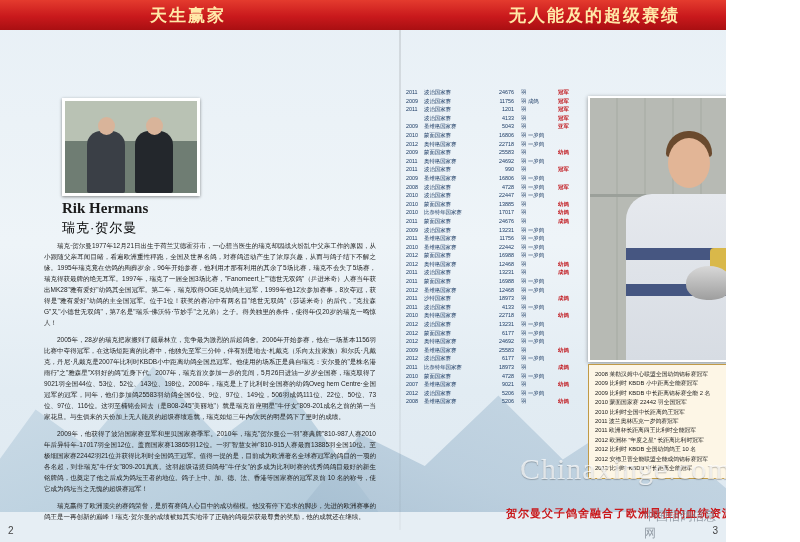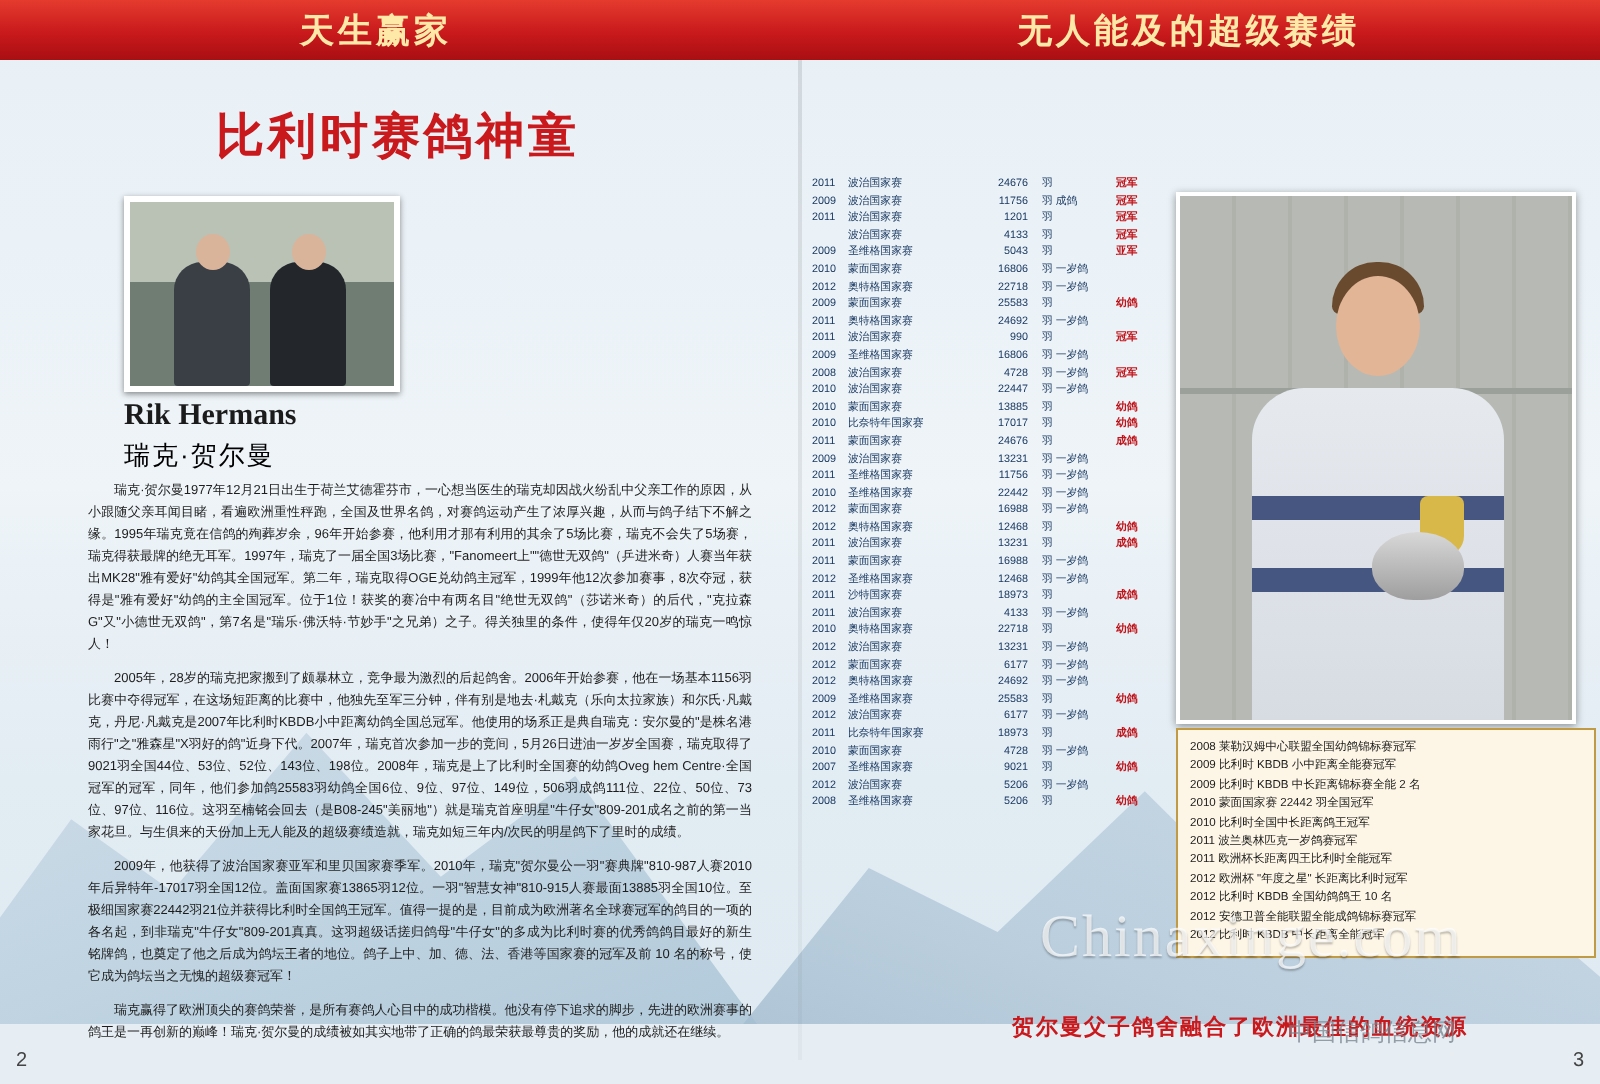--- a/index.html
+++ b/index.html
@@ -1,21 +1,21 @@
 <!DOCTYPE html>
 <html><head>
 <meta charset="utf-8">
 <style>
   html,body{margin:0;padding:0;}
   body{
     width:800px;height:542px;overflow:hidden;
     font-family:"Liberation Sans","DejaVu Sans",sans-serif;
     background:#ffffff;
   }
-  .page{position:relative;width:800px;height:542px;overflow:hidden;background:#fdfdfd;}
+  .page{position:relative;width:726px;height:542px;overflow:hidden;background:#fdfdfd;}
 
   
   .bg{position:absolute;left:0;top:0;width:800px;height:542px;
       background:linear-gradient(180deg,#e8f0f6 0%,#eef4f8 45%,#e2ecf3 72%,#dfe9f1 100%);}
   .mtn1{position:absolute;left:-40px;bottom:28px;width:420px;height:180px;
       background:linear-gradient(160deg,#cfdde8 0%,#b9cfde 60%,#aac4d6 100%);
       clip-path:polygon(0% 100%,18% 42%,30% 62%,46% 18%,62% 58%,78% 30%,100% 100%);opacity:.85;}
   .mtn2{position:absolute;right:-30px;bottom:28px;width:460px;height:160px;
       background:linear-gradient(200deg,#c6d7e4 0%,#b2c8d9 70%,#a3bccf 100%);
       clip-path:polygon(0% 100%,14% 50%,28% 70%,44% 26%,58% 66%,74% 36%,100% 100%);opacity:.8;}
@@ -114,21 +114,20 @@
   <div class="gutter"></div>
 
   <div class="topbar">
     <div class="t-left">天生赢家</div>
     <div class="t-right">无人能及的超级赛绩</div>
   </div>
 
   <div class="folio l">2</div>
   <div class="folio r">3</div>
 
-  <div class="left-title">比利时赛鸽神童</div>
 
   <div class="photo">
     <div class="wall"></div>
     <div class="floor"></div>
     <div class="man a"></div>
     <div class="man b"></div>
     <div class="head a"></div>
     <div class="head b"></div>
   </div>
 

